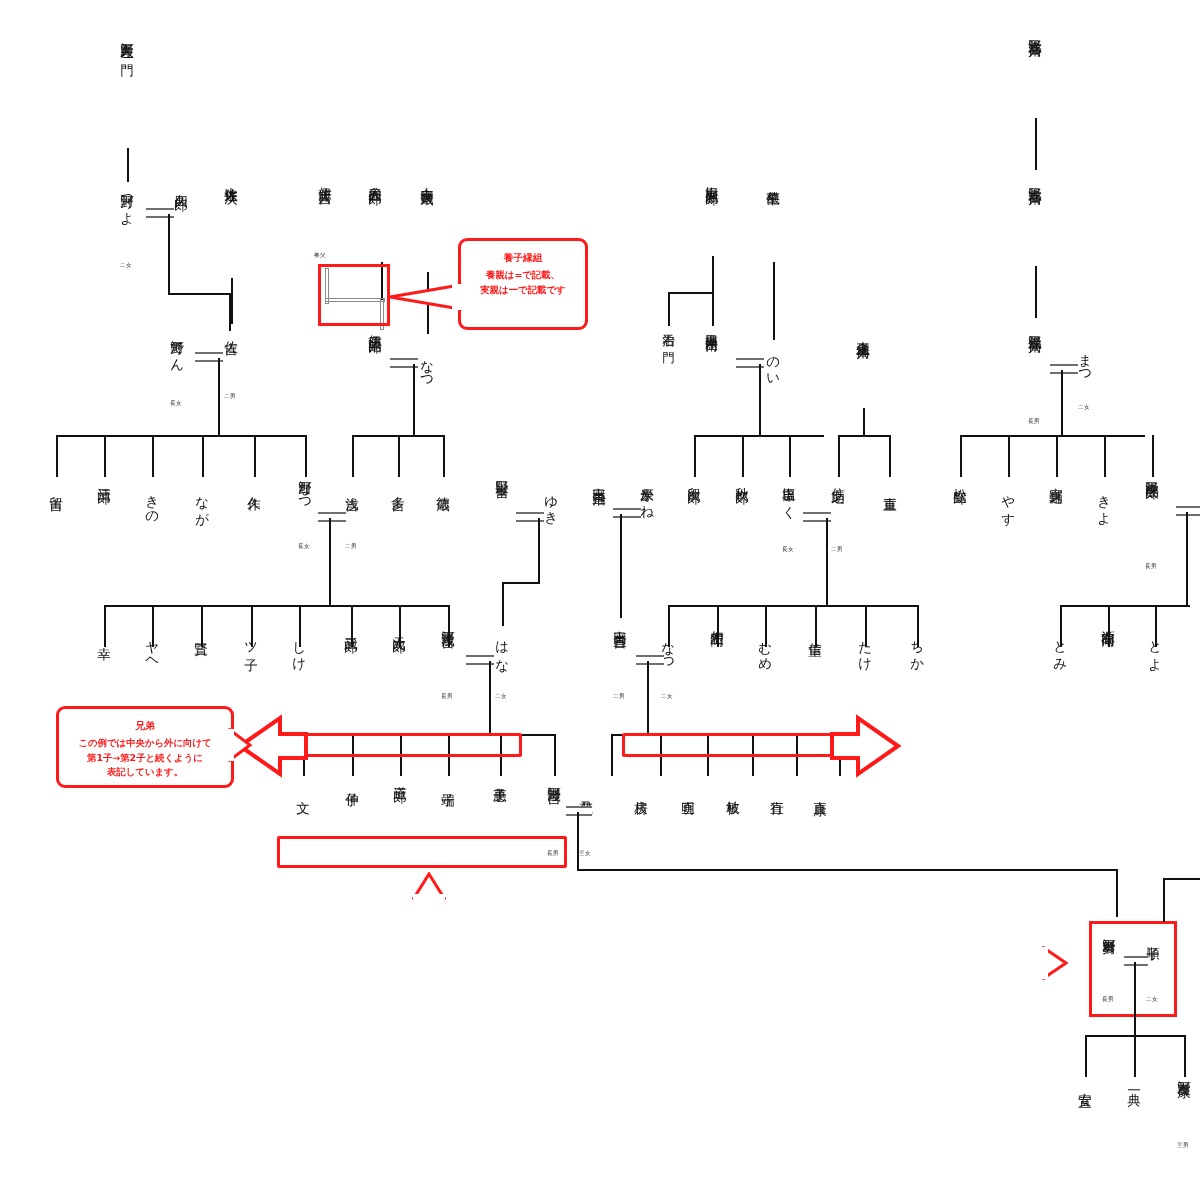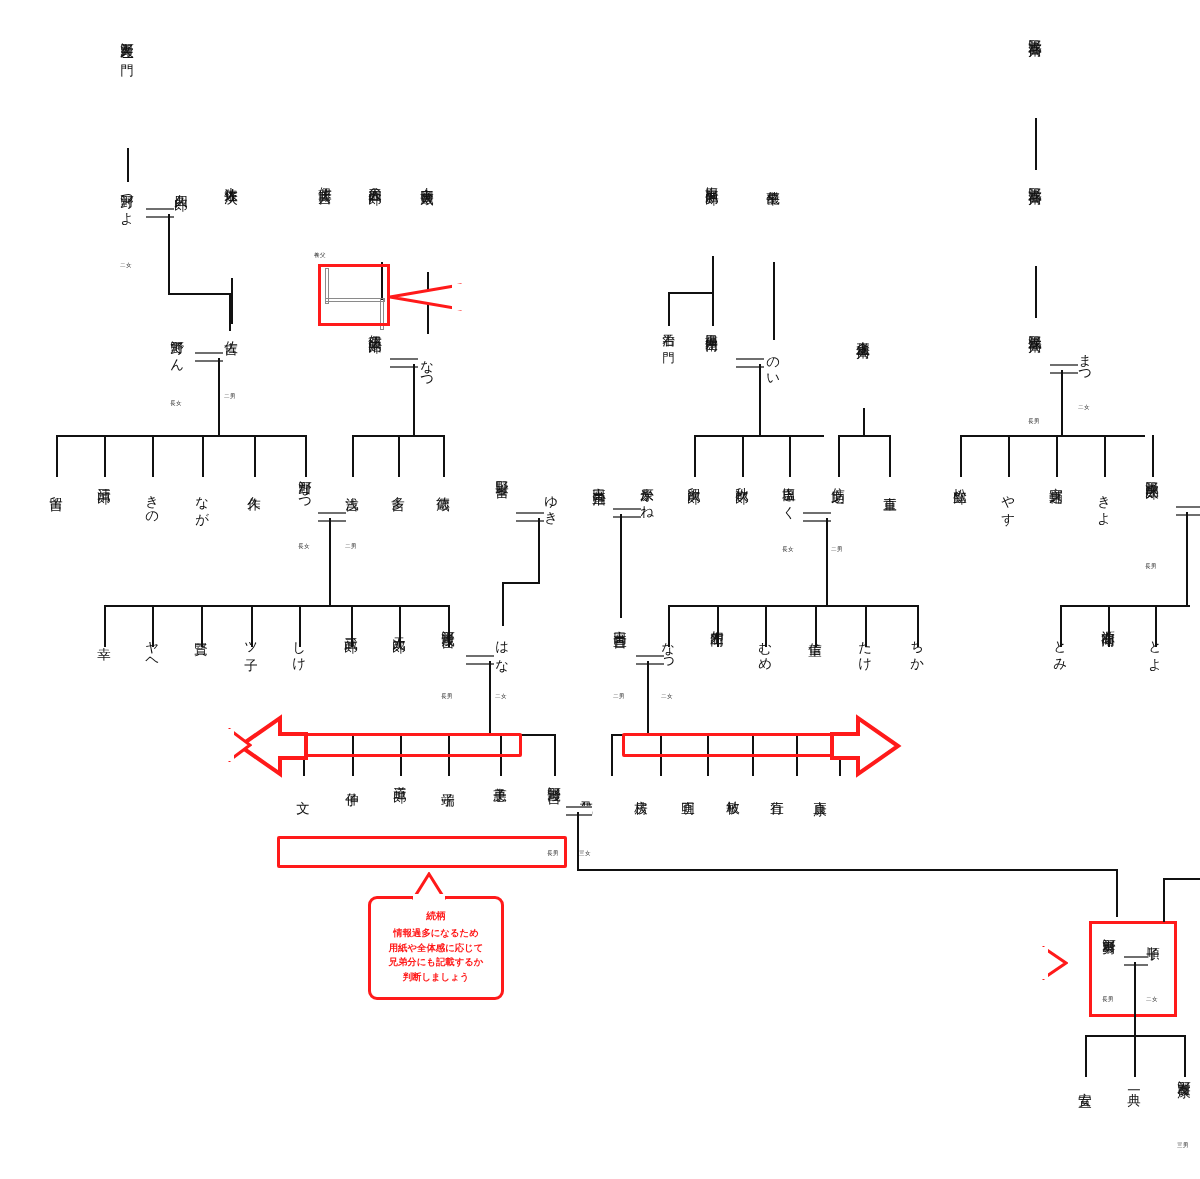--- a/index.html
+++ b/index.html
@@ -347,37 +347,41 @@
 
   <div class="h" style="left:1085px;top:1035px;width:100px;"></div>
   <div class="v" style="left:1085px;top:1035px;height:42px;"></div>
   <div class="v" style="left:1134px;top:1035px;height:42px;"></div>
   <div class="v" style="left:1184px;top:1035px;height:42px;"></div>
   <div class="person" style="left:1078px;top:1082px;">安宣</div>
   <div class="person" style="left:1127px;top:1082px;">典一</div>
   <div class="person" style="left:1177px;top:1070px;">河野友康</div>
   <div class="rel" style="left:1177px;top:1142px;">三男</div>
 
+  <div class="callout" style="left:458px;top:238px;width:130px;height:92px;">
+    <span class="ct">養子縁組</span>
+    <span class="cl">養親は=で記載、</span>
+    <span class="cl">実親は一で記載です</span>
+  </div>
   <svg class="tail" style="left:388px;top:283px;" width="74" height="28" viewBox="0 0 74 28">
     <polygon points="72,2 2,14 72,26" fill="#ffffff" stroke="#ff1a1a" stroke-width="3"></polygon>
     <rect x="64" y="1" width="12" height="26" fill="#ffffff"></rect>
   </svg>
 
+  <div class="callout" style="left:56px;top:706px;width:178px;height:82px;">
+    <span class="ct">兄弟</span>
+    <span class="cl">この例では中央から外に向けて</span>
+    <span class="cl">第1子→第2子と続くように</span>
+    <span class="cl">表記しています。</span>
+  </div>
   <svg class="tail" style="left:228px;top:728px;" width="24" height="34" viewBox="0 0 24 34">
     <polygon points="2,2 22,17 2,32" fill="#ffffff" stroke="#ff1a1a" stroke-width="3"></polygon>
     <rect x="0" y="1" width="6" height="32" fill="#ffffff"></rect>
   </svg>
 
-  <div class="callout" style="left:368px;top:896px;width:136px;height:104px;">
-    <span class="ct">続柄</span>
-    <span class="cl">情報過多になるため</span>
-    <span class="cl">用紙や全体感に応じて</span>
-    <span class="cl">兄弟分にも記載するか</span>
-    <span class="cl">判断しましょう</span>
-  </div>
   <svg class="tail" style="left:412px;top:872px;" width="34" height="28" viewBox="0 0 34 28">
     <polygon points="17,2 32,26 2,26" fill="#ffffff" stroke="#ff1a1a" stroke-width="3"></polygon>
     <rect x="1" y="22" width="32" height="6" fill="#ffffff"></rect>
   </svg>
 
   <svg class="tail" style="left:1042px;top:946px;" width="26" height="34" viewBox="0 0 26 34">
     <polygon points="2,2 24,17 2,32" fill="#ffffff" stroke="#ff1a1a" stroke-width="3"></polygon>
     <rect x="0" y="1" width="6" height="32" fill="#ffffff"></rect>
   </svg>
 

